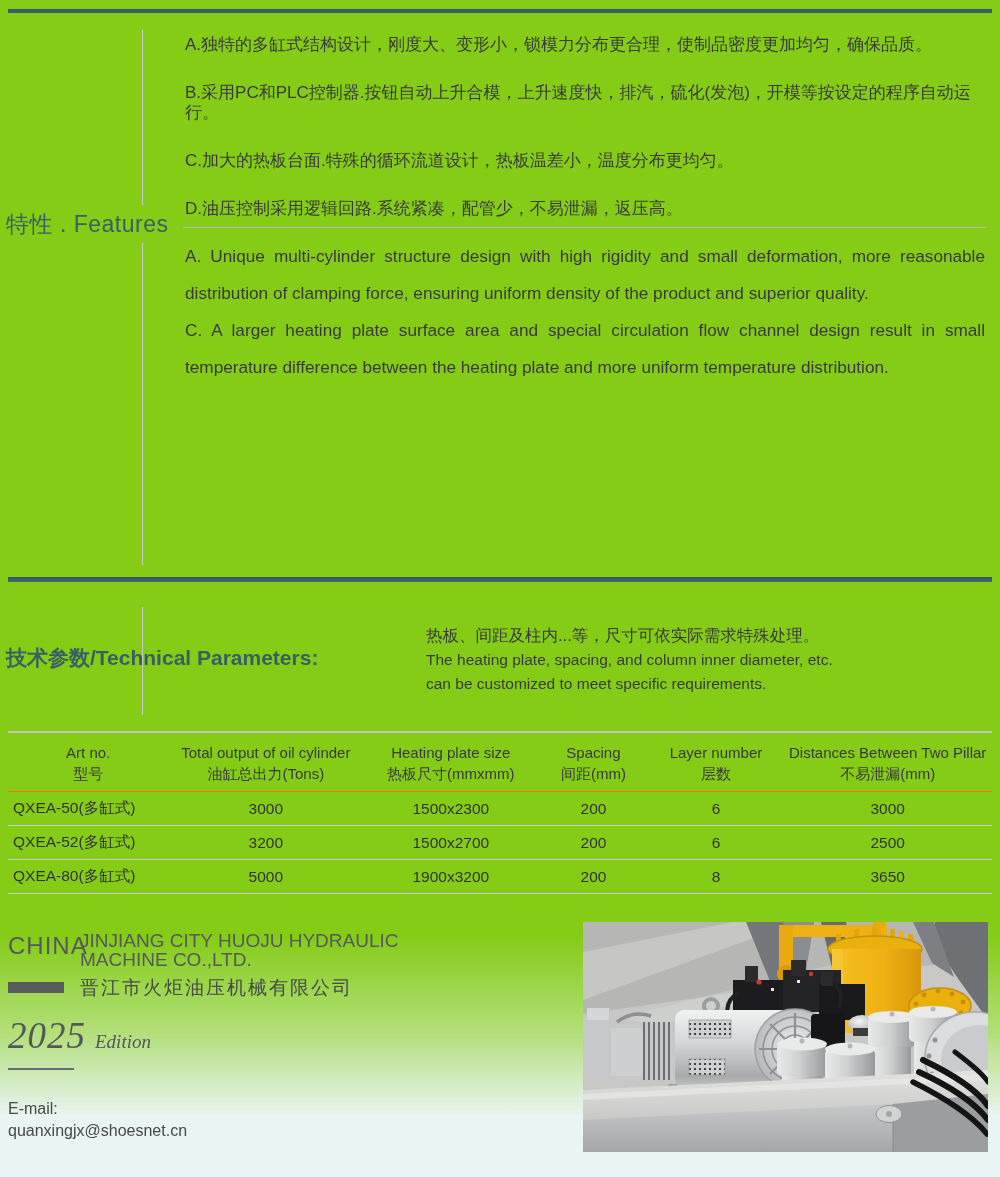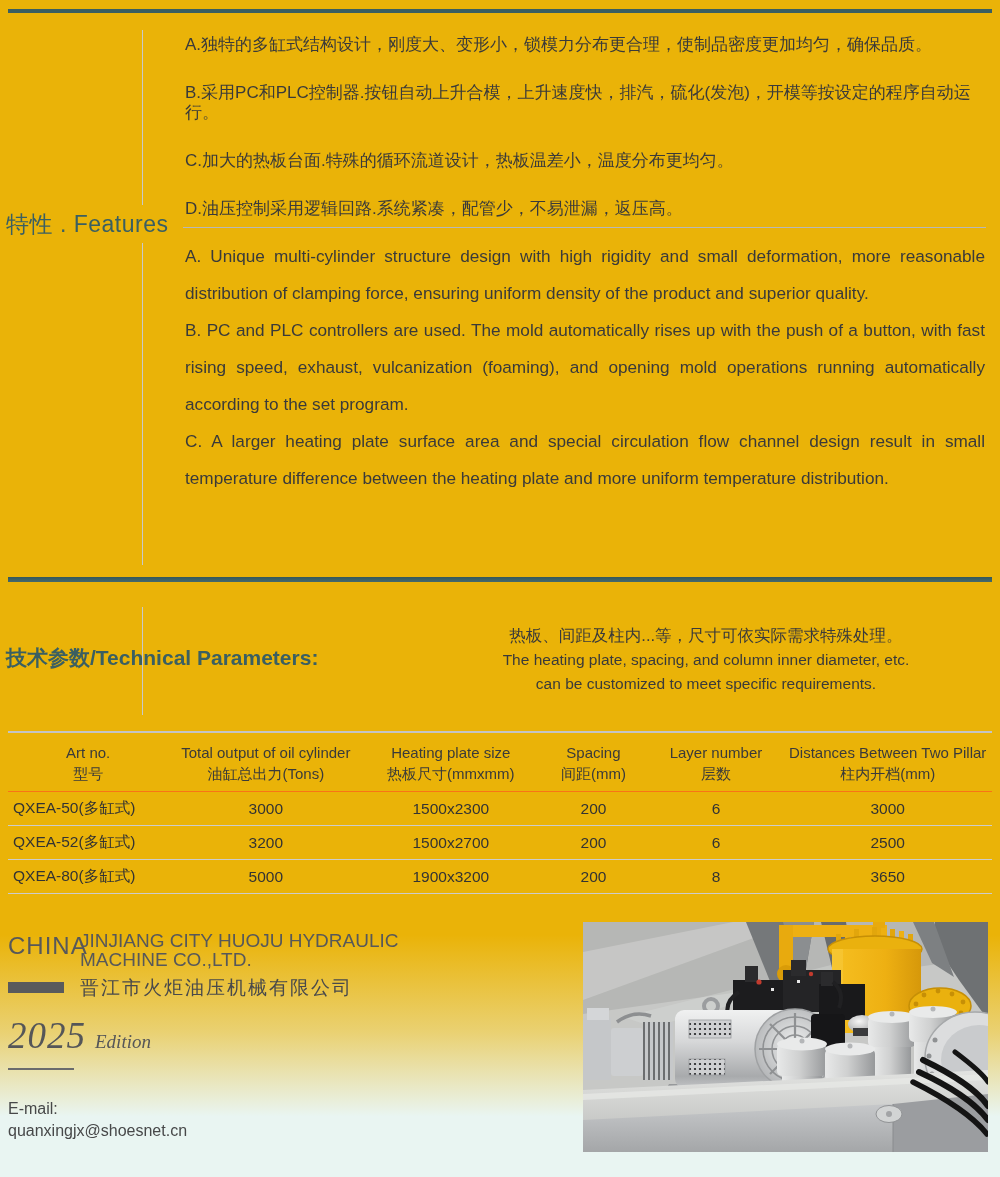--- a/index.html
+++ b/index.html
@@ -1,19 +1,19 @@
 <!DOCTYPE html>
 <html><head>
 <meta charset="utf-8">
 <style>
   * { margin:0; padding:0; box-sizing:border-box; }
   html,body { background:#fff; }
   .page {
     position:relative; width:1000px; height:1177px; margin:0 auto;
-    background:#eab308; overflow:hidden;
+    background:#84cc16; overflow:hidden;
     font-family:"Liberation Sans", sans-serif; color:#3c3c3c;
   }
   .top-rule { position:absolute; left:8px; right:8px; top:9px; height:4px; background:#3a5f62; }
   .vrule { position:absolute; left:142px; width:1px; background:#c9c9c9; }
   .vrule-1 { top:30px; height:175px; }
   .vrule-2 { top:243px; height:322px; }
   .vrule-3 { top:607px; height:108px; }
 
   .cn-features { position:absolute; left:185px; top:35px; width:808px; }
   .cn-features .item { font-size:17px; line-height:20px; margin-bottom:28px; color:#3a3a3a; }
@@ -29,21 +29,21 @@
     font-size:17.2px; line-height:37px; text-align:justify; color:#3a3a3a;
   }
 
   .teal-divider { position:absolute; left:8px; right:8px; top:577px; height:5px;
     background:linear-gradient(180deg,#34585b 0%, #44696c 100%); }
 
   .tech-heading {
     position:absolute; left:6px; top:644px;
     font-size:21px; font-weight:bold; color:#3a5f62;
   }
-  .tech-note { position:absolute; right:14px; top:622px; width:560px; text-align:center; }
+  .tech-note { position:absolute; right:14px; top:622px; width:560px; text-align:left; }
   .tech-note .cn { font-size:16.5px; line-height:26px; color:#3a3a3a; }
   .tech-note .en { font-size:15.5px; line-height:24px; color:#3a3a3a; }
 
   .spec-table {
     position:absolute; left:8px; top:731px; width:984px;
     border-collapse:collapse; table-layout:fixed;
     border-top:2px solid #c4c4c4; border-bottom:1px solid #bdbdbd;
   }
   .spec-table th {
     font-weight:normal; padding:10px 2px 7px 2px; border-bottom:1px solid #f97316;
@@ -90,21 +90,20 @@
     <div class="item">B.采用PC和PLC控制器.按钮自动上升合模，上升速度快，排汽，硫化(发泡)，开模等按设定的程序自动运行。</div>
     <div class="item">C.加大的热板台面.特殊的循环流道设计，热板温差小，温度分布更均匀。</div>
     <div class="item">D.油压控制采用逻辑回路.系统紧凑，配管少，不易泄漏，返压高。</div>
   </div>
 
   <div class="features-heading">特性 . Features</div>
   <div class="heading-rule"></div>
 
   <div class="en-features">
     <p>A. Unique multi-cylinder structure design with high rigidity and small deformation, more reasonable distribution of clamping force, ensuring uniform density of the product and superior quality.</p>
-    <p>B. PC and PLC controllers are used. The mold automatically rises up with the push of a button, with fast rising speed, exhaust, vulcanization (foaming), and opening mold operations running automatically according to the set program.</p>
     <p>C. A larger heating plate surface area and special circulation flow channel design result in small temperature difference between the heating plate and more uniform temperature distribution.</p>
   </div>
 
   <div class="teal-divider"></div>
 
   <div class="tech-heading">技术参数/Technical Parameters:</div>
   <div class="tech-note">
     <div class="cn">热板、间距及柱内...等，尺寸可依实际需求特殊处理。</div>
     <div class="en">The heating plate, spacing, and column inner diameter, etc.</div>
     <div class="en">can be customized to meet specific requirements.</div>
@@ -136,21 +135,21 @@
         <th>
           <div class="en">Spacing</div>
           <div class="cn">间距(mm)</div>
         </th>
         <th>
           <div class="en">Layer number</div>
           <div class="cn">层数</div>
         </th>
         <th>
           <div class="en">Distances Between Two Pillar</div>
-          <div class="cn">柱内开档(mm)</div>
+          <div class="cn">不易泄漏(mm)</div>
         </th>
       </tr>
     </thead>
     <tbody>
       <tr>
         <td class="first">QXEA-50(多缸式)</td>
         <td>3000</td>
         <td>1500x2300</td>
         <td>200</td>
         <td>6</td>

